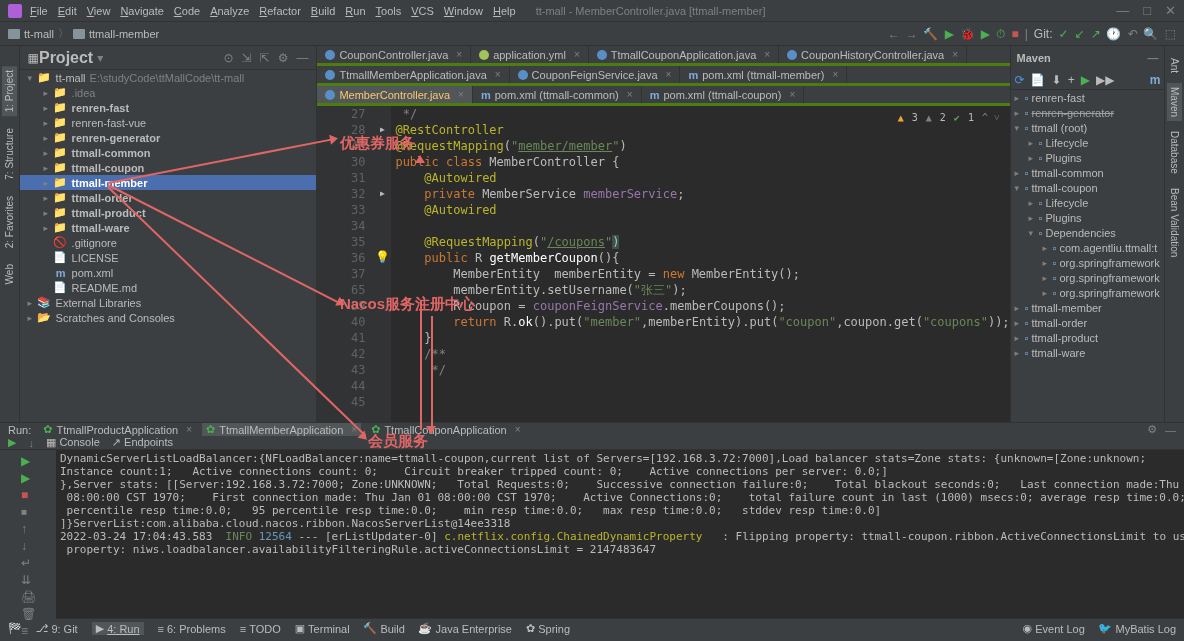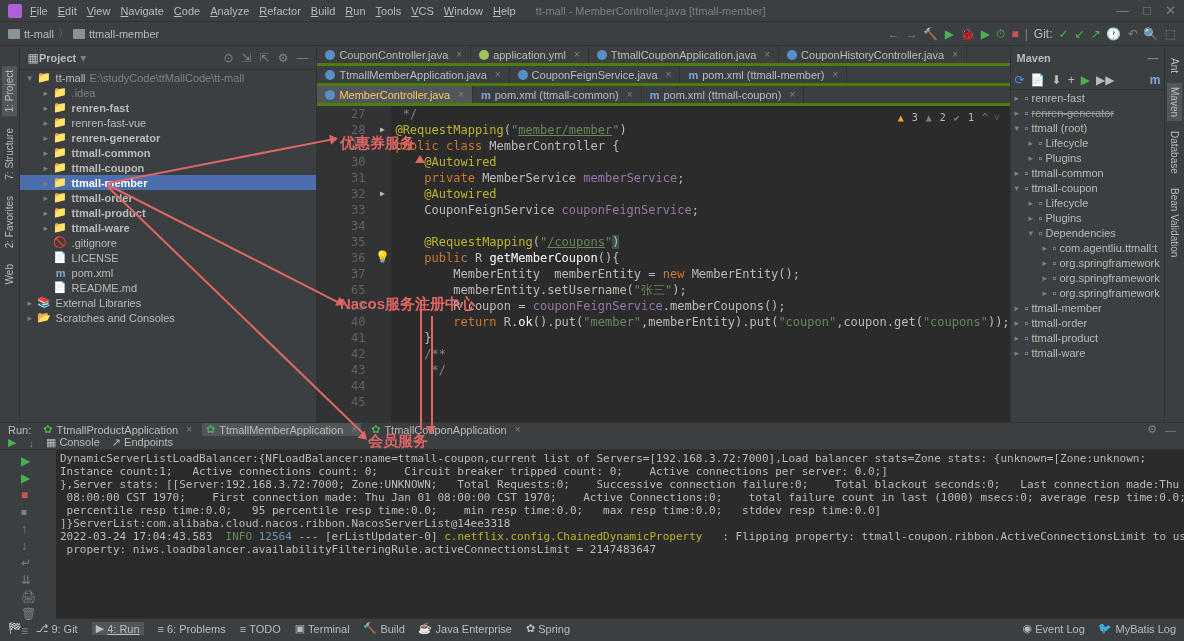--- a/index.html
+++ b/index.html
@@ -81,21 +81,21 @@
   flex-direction: column;
 }
 .panel-header {
   height: 24px;
   display: flex;
   align-items: center;
   padding: 0 8px;
   background: #3c3f41;
   border-bottom: 1px solid #323232;
 }
-.panel-header .title { font-size: 11px; font-weight: bold; }
+.panel-header .title { font-size: 16px; font-weight: bold; }
 .panel-header .icons { margin-left: auto; display: flex; gap: 8px; color: #808080; }
 .tree { flex: 1; overflow: auto; font-size: 11px; }
 .tree-item {
   display: flex;
   align-items: center;
   height: 15px;
   padding-left: 4px;
   white-space: nowrap;
 }
 .tree-item.selected { background: #4b6eaf; color: #fff; }
@@ -582,26 +582,26 @@
           <div class="ic"></div>
           <div class="ic"></div>
           <div class="ic"></div>
           <div class="ic"></div>
           <div class="ic"></div>
           <div class="ic"></div>
           <div class="ic"></div>
         </div>
       <div class="code-col" id="code">
           <div class="cl"> <span class="comm">*/</span></div>
+          <div class="cl"><span class="ann">@RestController</span></div>
           <div class="cl"><span class="ann">@RequestMapping</span>(<span class="str">"<span class="str-u">member/member</span>"</span>)</div>
           <div class="cl"><span class="kw">public class</span> MemberController {</div>
           <div class="cl">    <span class="ann">@Autowired</span></div>
           <div class="cl">    <span class="kw">private</span> MemberService <span class="field">memberService</span>;</div>
           <div class="cl">    <span class="ann">@Autowired</span></div>
-          <div class="cl">    CouponFeignService <span class="field">couponFeignService</span>;</div>
           <div class="cl"></div>
           <div class="cl">    <span class="ann">@RequestMapping</span>(<span class="str">"<span class="str-u">/coupons</span>"</span><span class="paren-match">)</span></div>
           <div class="cl">    <span class="kw">public</span> R <span class="method">getMemberCoupon</span>(){</div>
           <div class="cl">        MemberEntity  memberEntity = <span class="kw">new</span> MemberEntity();</div>
           <div class="cl">        memberEntity.setUsername(<span class="str">"张三"</span>);</div>
           <div class="cl">        R coupon = <span class="field">couponFeignService</span>.memberCoupons();</div>
           <div class="cl">        <span class="kw">return</span> R.<span class="method">ok</span>().put(<span class="str">"member"</span>,memberEntity).put(<span class="str">"coupon"</span>,coupon.get(<span class="str">"coupons"</span>));</div>
           <div class="cl">    }</div>
           <div class="cl">    <span class="comm">/**</span></div>
           <div class="cl"><span class="comm">     */</span></div>

